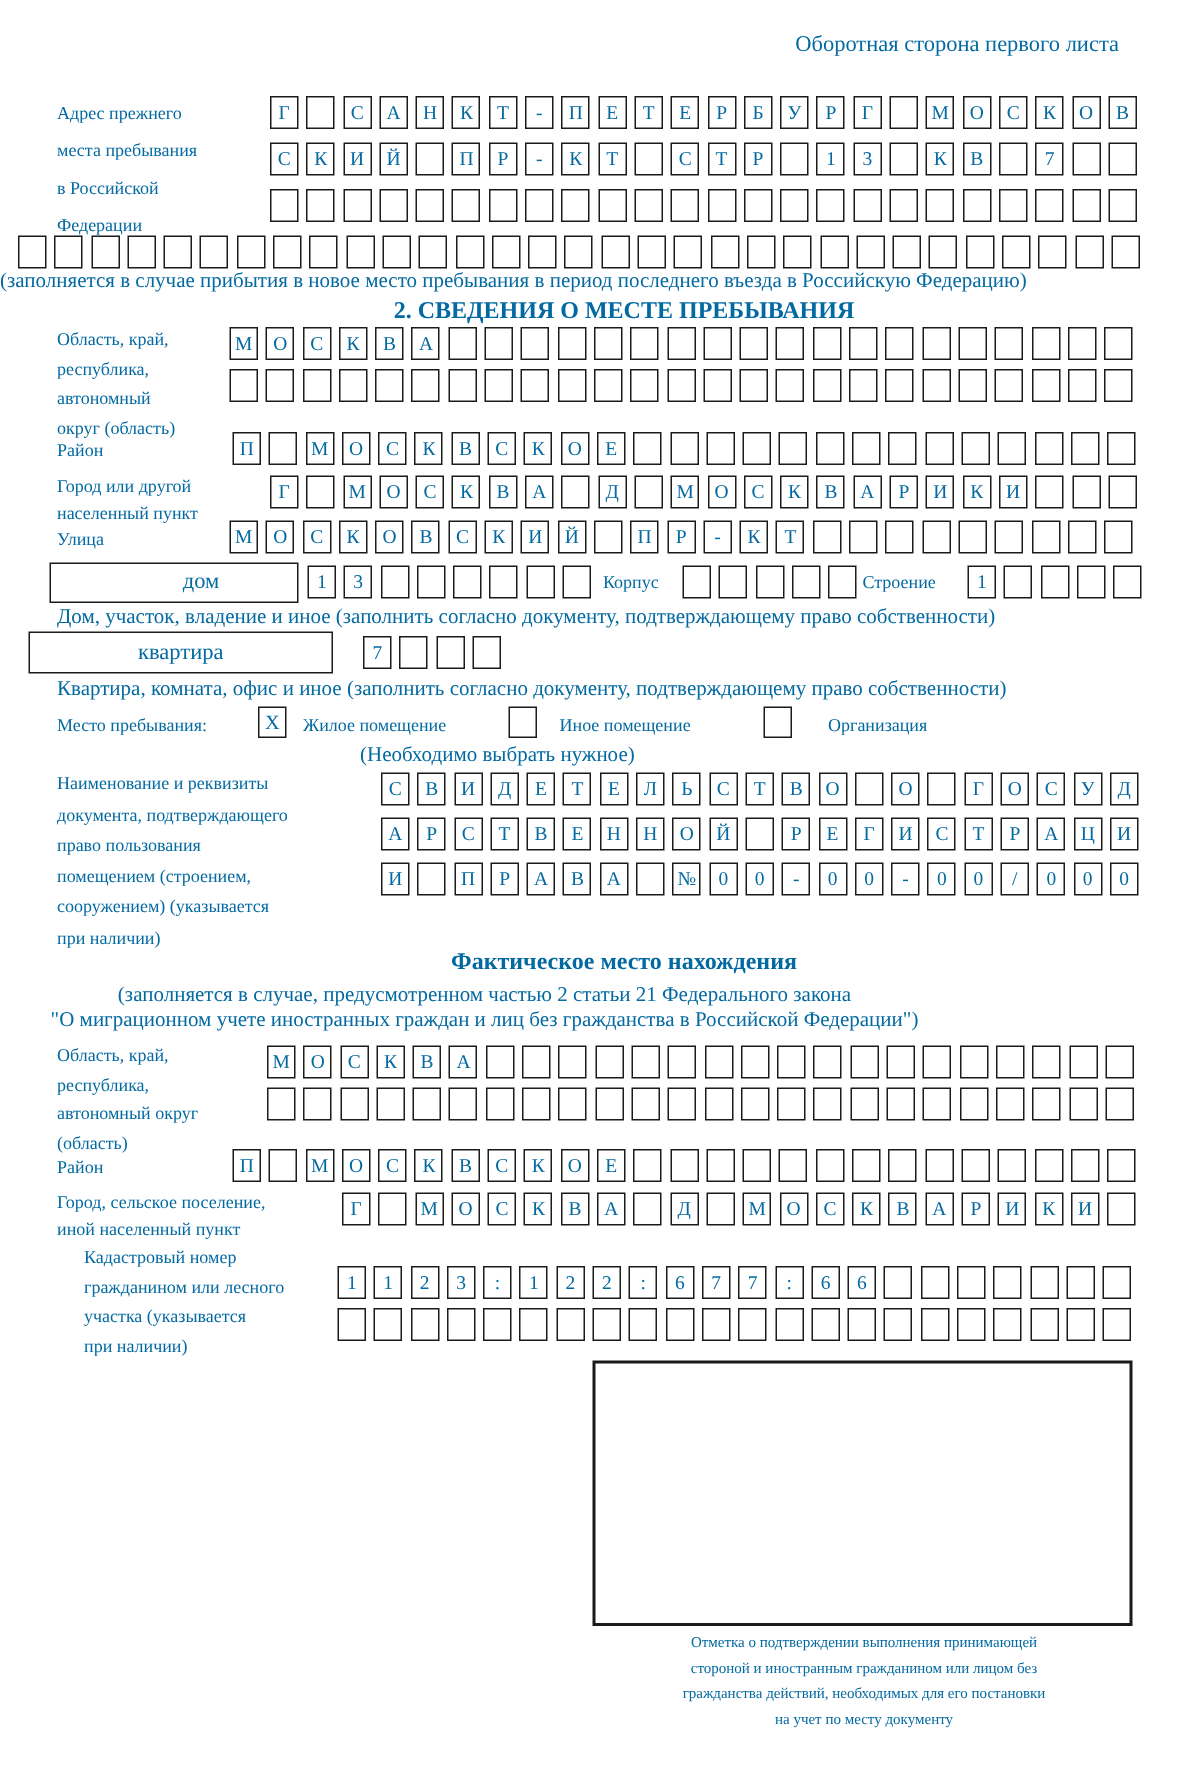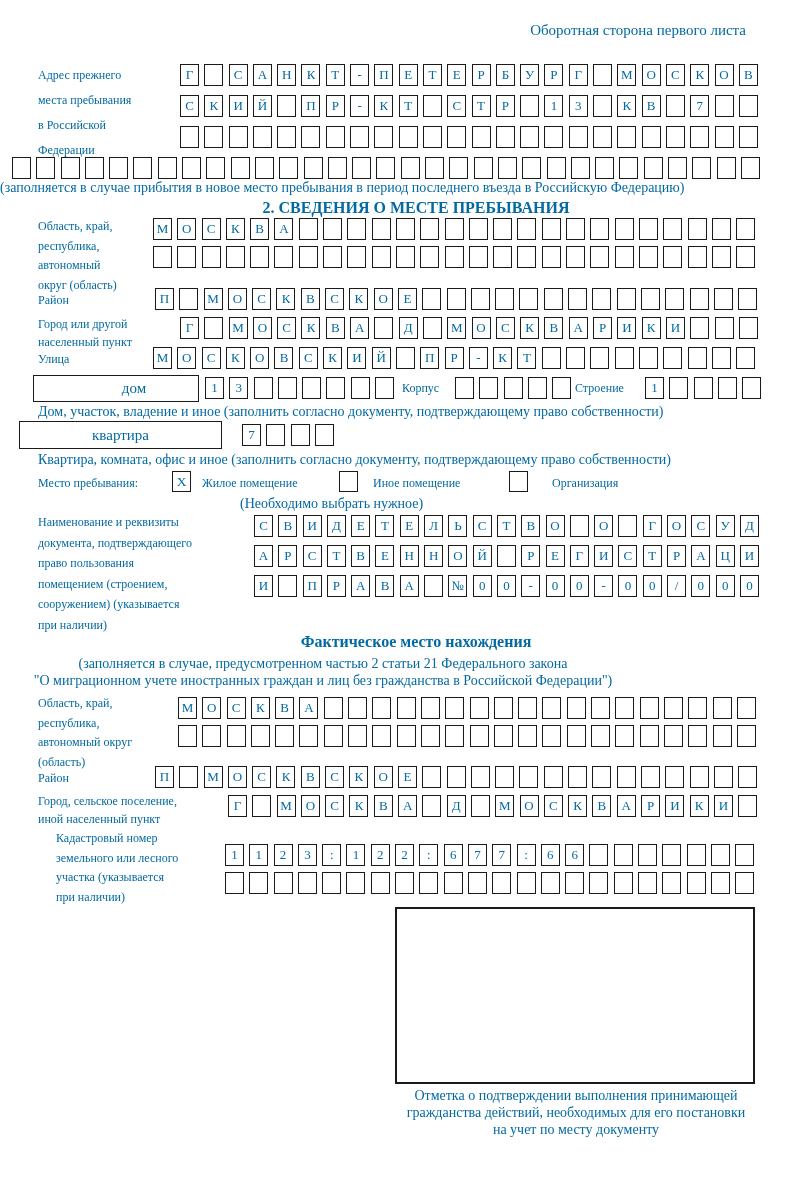--- a/index.html
+++ b/index.html
@@ -14,21 +14,21 @@
   .cellrow{position:absolute;display:flex;gap:5.3px;}
   .cell{flex:0 0 auto;width:19px;height:22px;border:1.5px solid #1a1a1a;
         box-sizing:border-box;display:flex;align-items:center;justify-content:center;
         font-size:13px;background:#fff;}
   .labelbox{position:absolute;border:1.5px solid #1a1a1a;box-sizing:border-box;
         display:flex;align-items:center;justify-content:center;font-size:15px;background:#fff;}
   .checkbox{position:absolute;width:19px;height:21px;border:1.5px solid #1a1a1a;
         box-sizing:border-box;display:flex;align-items:center;justify-content:center;
         font-size:13.5px;background:#fff;}
   .bigbox{position:absolute;border:2px solid #1a1a1a;box-sizing:border-box;background:#fff;}
-  .marknote{position:absolute;font-size:14px;line-height:17px;text-align:center;}
+  .marknote{position:absolute;font-size:10px;line-height:17px;text-align:center;}
 </style>
 </head>
 <body>
 
 <div class="page">
 
   <div class="note" style="top:22px;left:0;width:746px;text-align:right;font-size:15px;">Оборотная сторона первого листа</div>
 
   <div class="lbl" style="left:38px;top:63px;line-height:25px;">
       <div class="line">Адрес прежнего</div>
@@ -542,21 +542,21 @@
       <div class="cell">А</div>
       <div class="cell">Р</div>
       <div class="cell">И</div>
       <div class="cell">К</div>
       <div class="cell">И</div>
       <div class="cell"></div>
     </div>
 
   <div class="lbl" style="left:38px;top:829px;margin-left:18px;">
       <div class="line">Кадастровый номер</div>
-      <div class="line">земельного или лесного</div>
+      <div class="line">гражданином или лесного</div>
       <div class="line">участка (указывается</div>
       <div class="line">при наличии)</div>
     </div>
   <div class="cellrow" style="left:225px;top:844px;">
       <div class="cell">1</div>
       <div class="cell">1</div>
       <div class="cell">2</div>
       <div class="cell">3</div>
       <div class="cell">:</div>
       <div class="cell">1</div>
@@ -598,17 +598,18 @@
       <div class="cell"></div>
       <div class="cell"></div>
       <div class="cell"></div>
       <div class="cell"></div>
       <div class="cell"></div>
     </div>
 
   <div class="bigbox" style="left:395px;top:907px;width:360px;height:177px;"></div>
   <div class="marknote" style="left:396px;top:1087px;width:360px;">
       <div class="line">Отметка о подтверждении выполнения принимающей</div>
+      <div class="line">стороной и иностранным гражданином или лицом без</div>
       <div class="line">гражданства действий, необходимых для его постановки</div>
       <div class="line">на учет по месту документу</div>
     </div>
 
 </div>
 
 </body></html>

